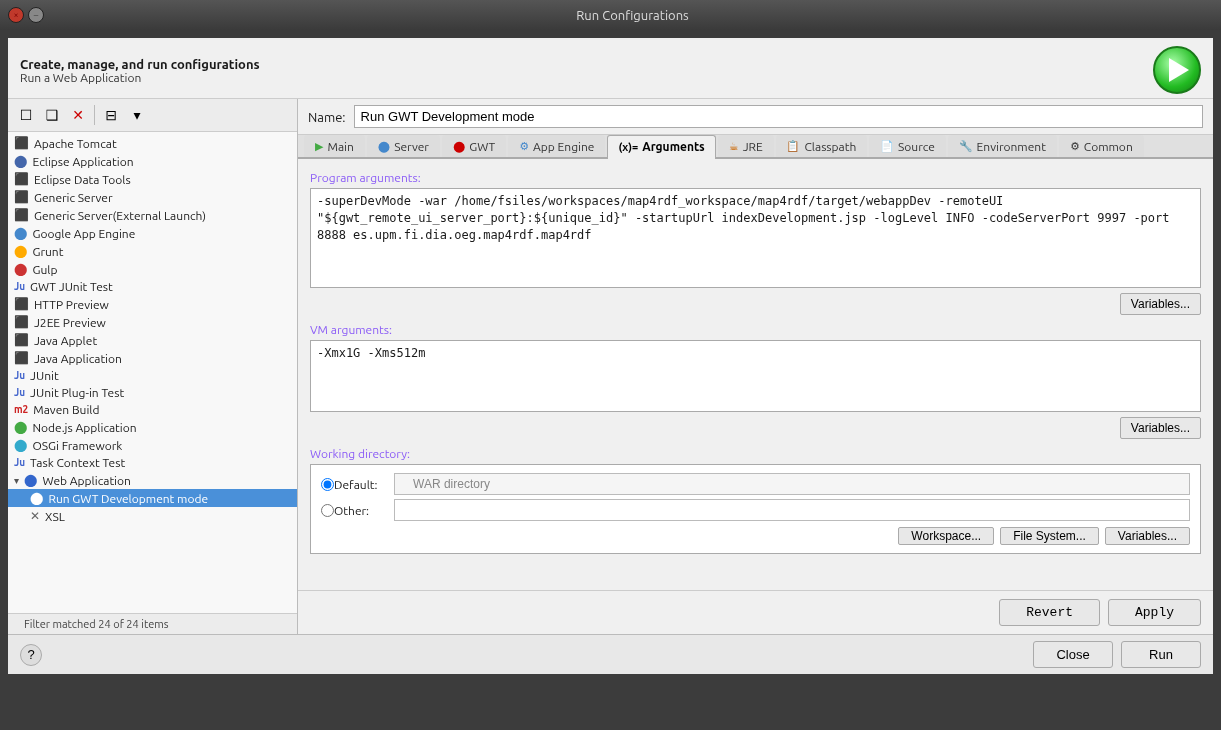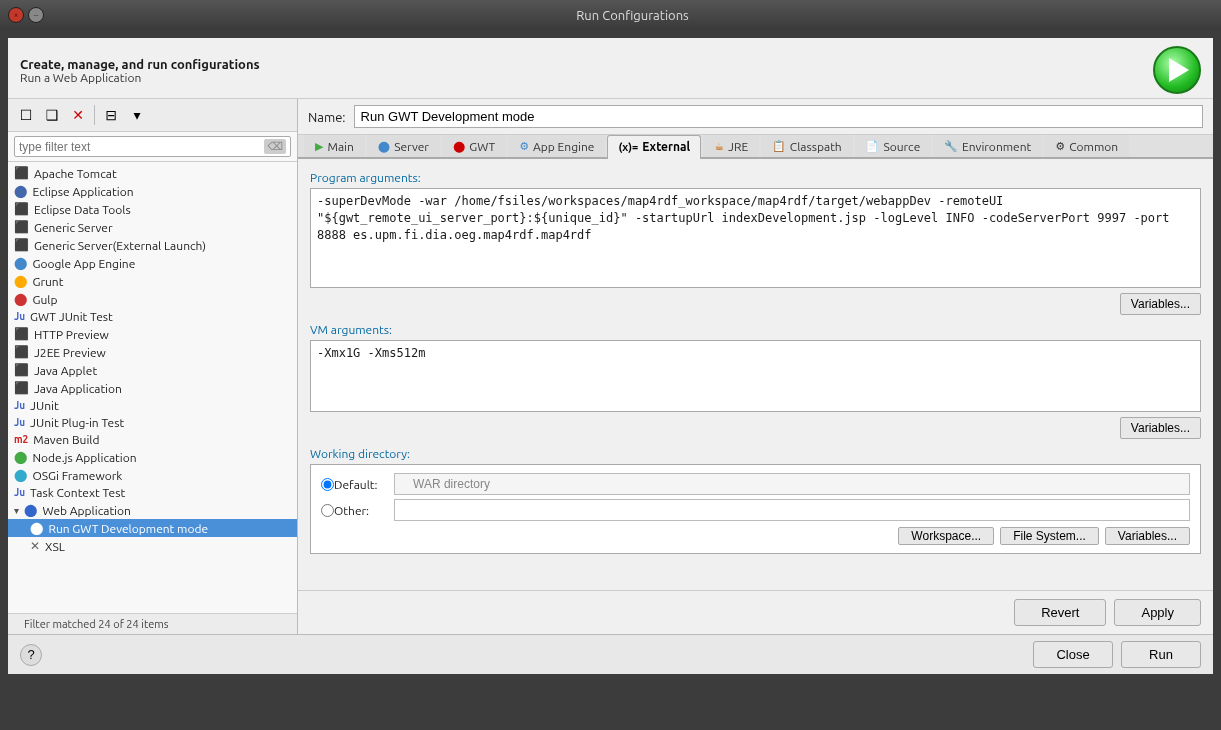--- a/index.html
+++ b/index.html
@@ -243,21 +243,21 @@
     .tab-icon {
       font-size: 11px;
     }
     .form-area {
       flex: 1;
       overflow-y: auto;
       padding: 10px 12px;
     }
     .section-label {
       font-size: 12px;
-      color: #0369a1;
+      color: #8b5cf6;
       margin-bottom: 4px;
       margin-top: 2px;
     }
     .text-area-box {
       width: 100%;
       border: 1px solid #aaa;
       background: white;
       padding: 4px 6px;
       font-size: 12px;
       font-family: monospace;
@@ -328,20 +328,21 @@
       background: #f0f0f0;
     }
     .bottom-btn {
       padding: 5px 26px;
       border: 1px solid #aaa;
       background: #e8e8e8;
       cursor: pointer;
       font-size: 13px;
       border-radius: 3px;
       min-width: 80px;
+      font-family: Liberation Mono, monospace;
     }
     .dialog-bottom {
       display: flex;
       align-items: center;
       justify-content: space-between;
       padding: 6px 12px;
       background: #e8e8e8;
       border-top: 1px solid #bbb;
     }
     .help-btn {
@@ -402,26 +403,20 @@
 
       <div class="toolbar-row">
         <button class="tool-btn" title="New">☐</button>
         <button class="tool-btn" title="Duplicate">❑</button>
         <button class="tool-btn red-x" title="Delete">✕</button>
         <div class="tool-sep"></div>
         <button class="tool-btn" title="Collapse All">⊟</button>
         <button class="tool-btn" title="More">▾</button>
       </div>
 
-      <div class="search-row">
-        <div class="search-input-wrap">
-          <input class="search-input" type="text" placeholder="type filter text" style="">
-          <button class="search-clear">⌫</button>
-        </div>
-      </div>
 
       <div class="tree-list">
 
         <div class="tree-item parent">
           <span class="tree-icon icon-tomcat">⬛</span>
           <span>Apache Tomcat</span>
         </div>
         <div class="tree-item parent">
           <span class="tree-icon" style="color:#4466aa">⬤</span>
           <span>Eclipse Application</span>
@@ -532,21 +527,21 @@
         <div class="tab">
           <span class="tab-icon" style="color:#cc0000">⬤</span>
           <span>GWT</span>
         </div>
         <div class="tab">
           <span class="tab-icon" style="color:#4488cc">⚙</span>
           <span>App Engine</span>
         </div>
         <div class="tab active">
           <span class="tab-icon">(x)=</span>
-          <span>External</span>
+          <span>Arguments</span>
         </div>
         <div class="tab">
           <span class="tab-icon" style="color:#cc6600">☕</span>
           <span>JRE</span>
         </div>
         <div class="tab">
           <span class="tab-icon">📋</span>
           <span>Classpath</span>
         </div>
         <div class="tab">

